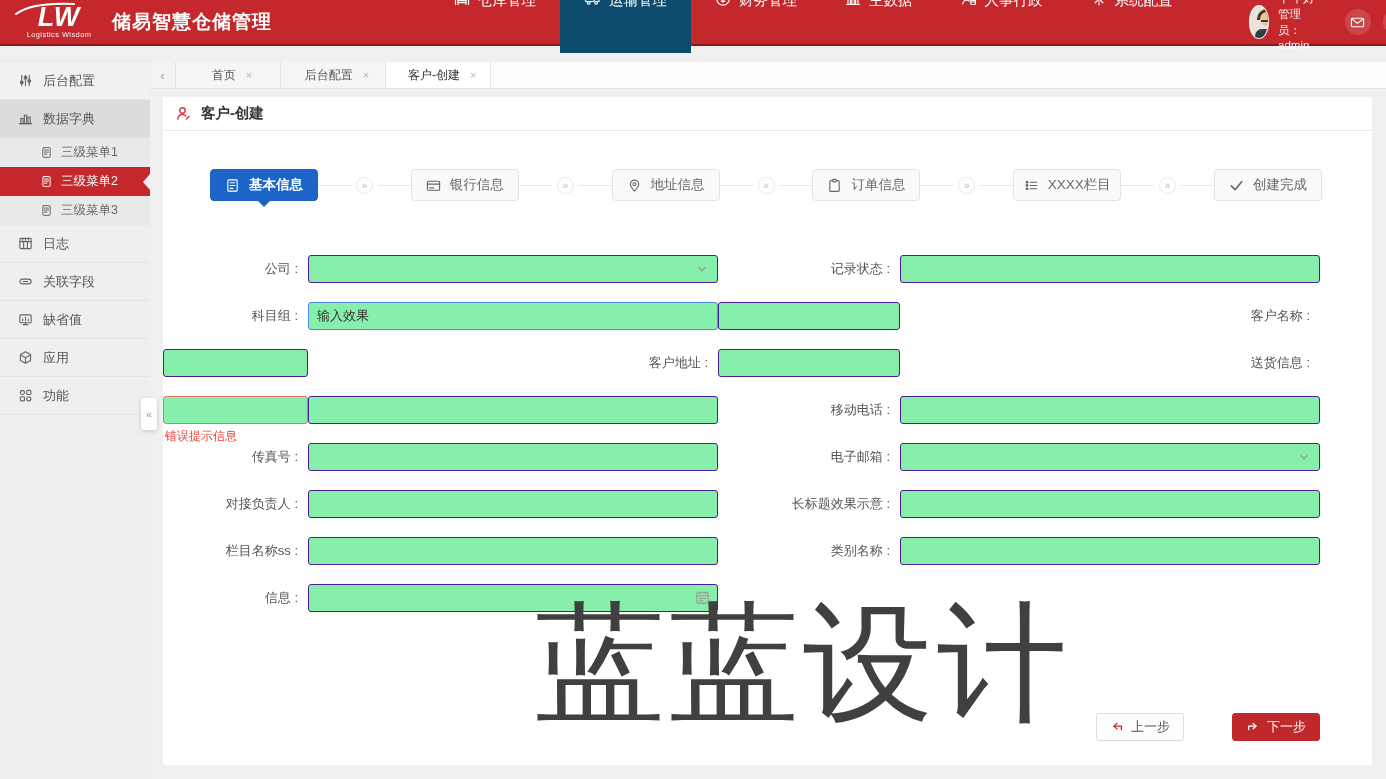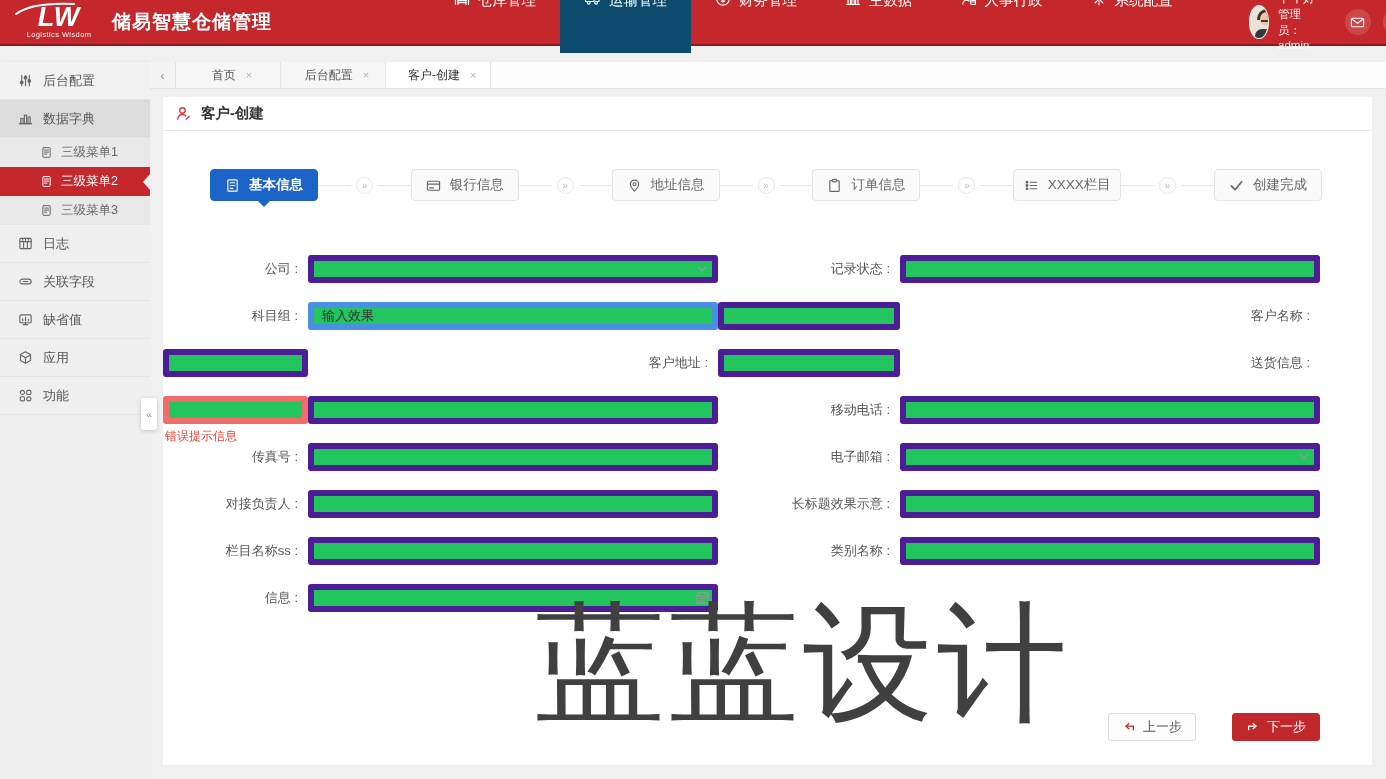--- a/index.html
+++ b/index.html
@@ -79,38 +79,38 @@
   .conn { flex:1; display:flex; align-items:center; }
   .conn .cline { flex:1; height:1px; background:#e6e6e6; }
   .conn .csep { width:17px; height:17px; border:1px solid #e8e8e8; border-radius:50%; color:#b9b9b9;
     font-size:10px; line-height:15px; text-align:center; margin:0 5px; background:#fff; }
 
   
   .form-grid { display:grid; grid-template-columns:145px 410px 182px 420px; row-gap:19px;
     margin-top:54px; align-items:start; }
   .flabel { line-height:28px; font-size:13px; color:#555; text-align:right; padding-right:10px; white-space:nowrap; }
   .fctrl { position:relative; height:28px; }
-  .tinput { width:100%; height:28px; border:6px solid #4c1d95; border-radius:3px; background:#22c55e;
+  .tinput { width:100%; height:28px; border:1px solid #4c1d95; border-radius:3px; background:#86efac;
     font-size:13px; color:#333; padding:0 8px; outline:none; font-family:Liberation Mono, monospace; }
   .tinput.focused { border-color:#4a90e2; }
   .tinput.error { border-color:#f26c6c; }
   .tinput.with-icon { padding-right:30px; }
   .sel-chev { position:absolute; right:9px; top:7px; color:#999; pointer-events:none; }
   .cal-ic { position:absolute; right:8px; top:6px; color:#999; }
   .err-badge { position:absolute; right:-27px; top:6px; width:16px; height:16px; border-radius:50%;
     background:#e23c39; color:#fff; font-size:11px; line-height:16px; text-align:center; font-weight:bold; }
   .err-msg { position:absolute; left:2px; top:32px; font-size:12px; color:#f04134; white-space:nowrap; }
 
   
   .foot { position:absolute; right:52px; bottom:24px; display:flex; gap:36px; z-index:6; }
   .btn { height:28px; padding:0 13px; border-radius:3px; font-size:13px; display:flex; align-items:center;
     gap:7px; cursor:pointer; font-family:"Liberation Sans", sans-serif; }
   .btn-prev { background:#fdfdfd; border:1px solid #dcdcdc; color:#555; }
   .btn-prev .bicon { color:#c5282c; display:flex; }
-  .btn-next { background:#c0282c; border:1px solid #c0282c; color:#fff; }
+  .btn-next { background:#c0282c; border:1px solid #c0282c; color:#fff;margin-left:12px; }
   .btn-next .bicon { color:#fff; display:flex; }
 
   
   .watermark { position:absolute; left:372px; top:512px; font-size:130px; line-height:1; color:#404040;
     letter-spacing:4px; white-space:nowrap; z-index:5; pointer-events:none;font-family:Liberation Mono, monospace; }
 
   svg { display:block; }
 </style>
 </head>
 <body>

